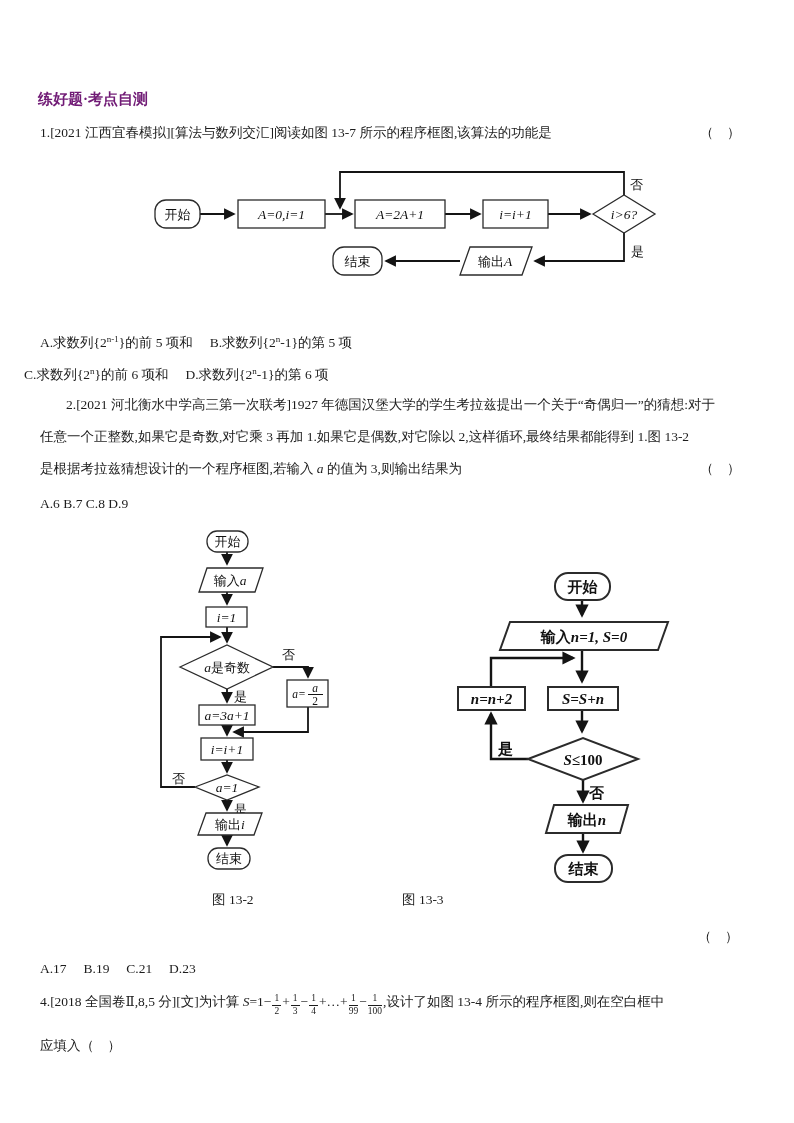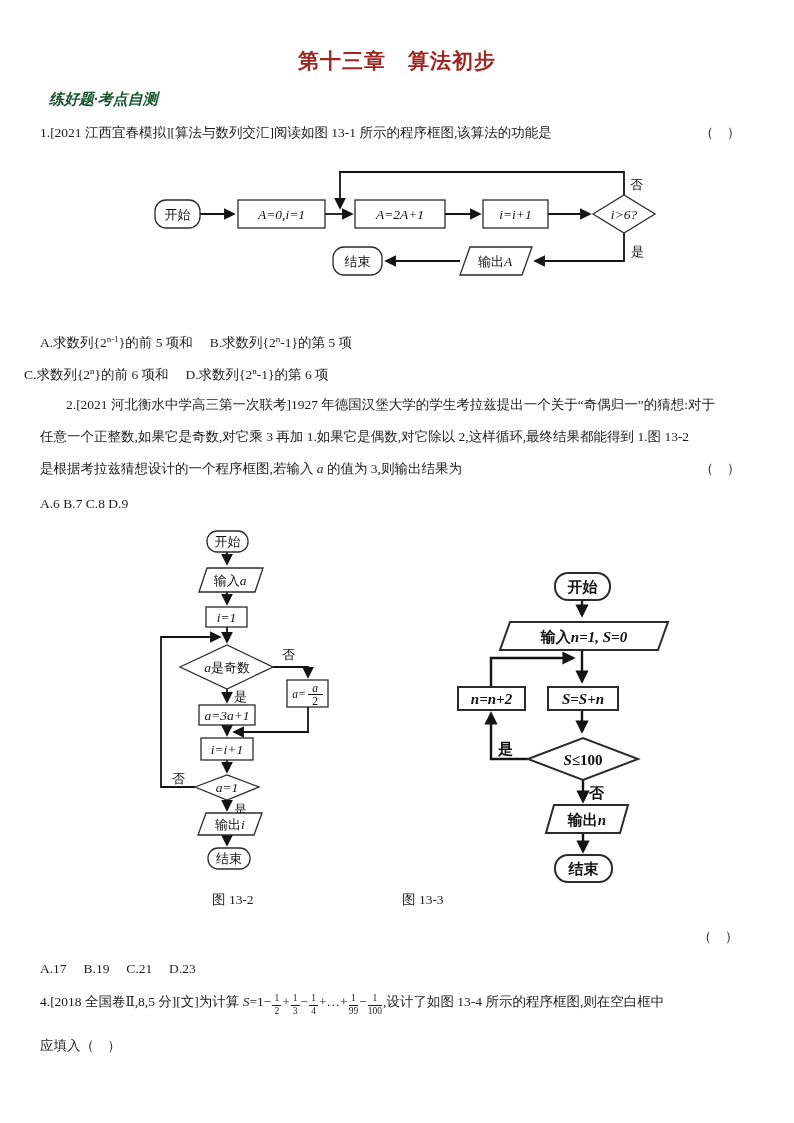--- a/index.html
+++ b/index.html
@@ -26,25 +26,24 @@
   .sm   { font-size:11.5px; }
   .b3   { stroke-width:2px; }
   .l3   { stroke-width:2.4px; }
   .t3   { font-size:15px; font-weight:bold; }
 </style>
 </head>
 <body>
 
 <div id="page">
 
-  <div class="txt title" style="top:48px; left:0; color:#9E2620;">第十三章　算法初步</div>
 
-  <div class="txt section" style="top:90px; left:49px; color:#14532d;font-style:italic;">练好题·考点自测</div>
+  <div class="txt section" style="top:90px; left:38px; color:#701a75;">练好题·考点自测</div>
 
-  <div class="txt" style="top:125px; left:40px;">1.[2021 江西宜春模拟][算法与数列交汇]阅读如图 13-1 所示的程序框图,该算法的功能是</div>
+  <div class="txt" style="top:125px; left:40px;">1.[2021 江西宜春模拟][算法与数列交汇]阅读如图 13-7 所示的程序框图,该算法的功能是</div>
   <div class="txt" style="top:125px; left:700px;">（　）</div>
 
   <svg style="left:140px; top:162px;" width="540" height="130" viewBox="0 0 540 130">
     <defs>
       <marker id="ar1" viewBox="0 0 10 10" refX="8.5" refY="5" markerWidth="6.5" markerHeight="6.5" orient="auto-start-reverse">
         <path d="M0,0 L10,5 L0,10 z" fill="#141414"></path>
       </marker>
     </defs>
 
     <path class="ln" d="M60,52 H94" marker-end="url(#ar1)"></path>

